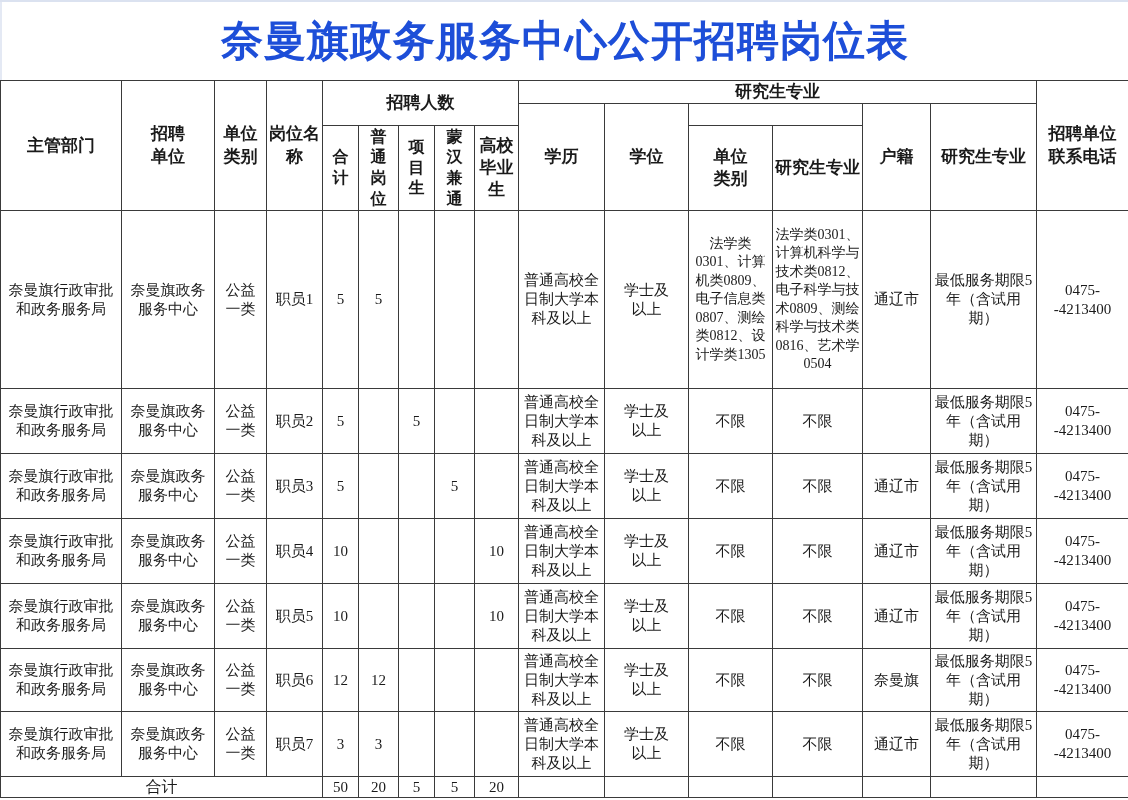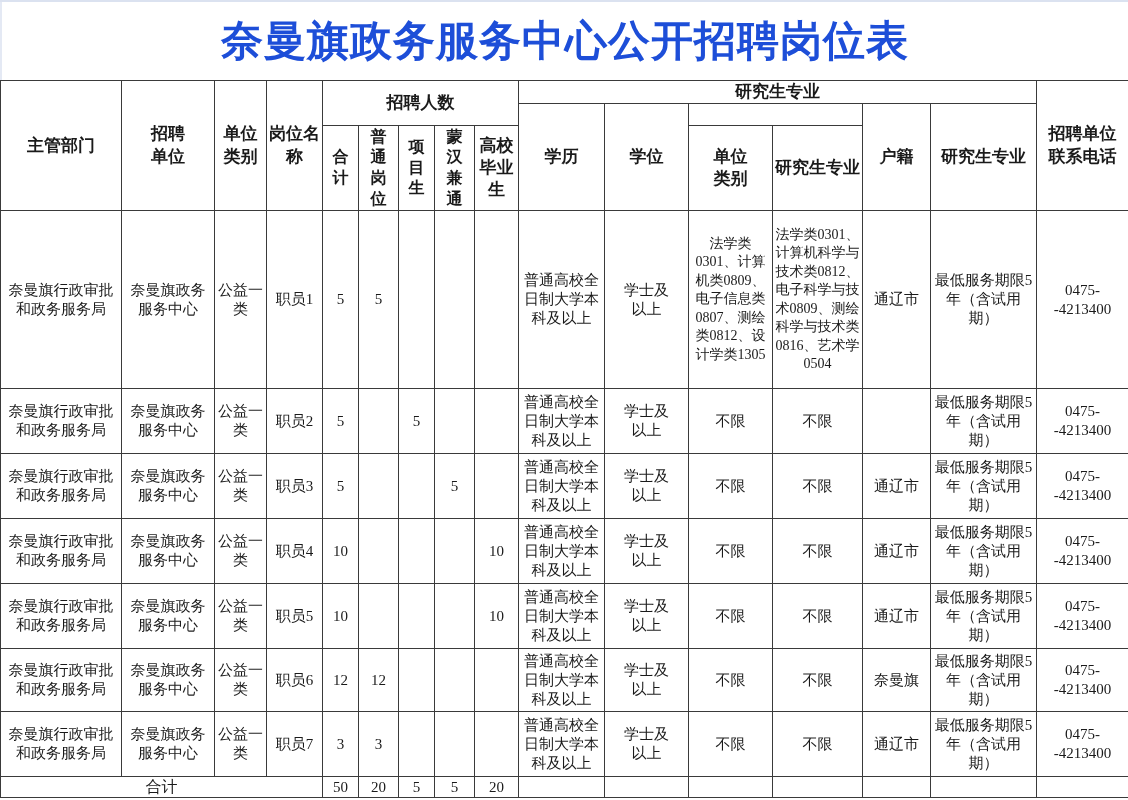--- a/index.html
+++ b/index.html
@@ -47,21 +47,21 @@
   tr.row-tall { height: 178px; }
   tr.row-std  { height: 65px; }
   tr.row-six  { height: 63px; }
   tr.row-sum  { height: 21px; }
   th.w-unit   { padding: 8px 26px; }  
   th.w-bach   { padding: 0 20px; }  
   th.w-mast   { padding: 0 0; }  
   th.w-phone  { padding: 0 10px; }  
   th.vert     { padding: 0 9px; font-size: 16px; }  
   th.grad     { padding: 0 4px; }   
-  td.ut       { padding: 0 0; text-align: center; }   
+  td.ut       { padding: 0 7px; text-align: center; }   
   td.deg      { padding: 0 15px; }
   td.small    { font-size: 14px; line-height: 1.32; padding: 0 1px; }
   td.sum-label { font-size: 16px; }
 </style>
 </head>
 <body>
 
 <div class="title">奈曼旗政务服务中心公开招聘岗位表</div>
 
 <table>

